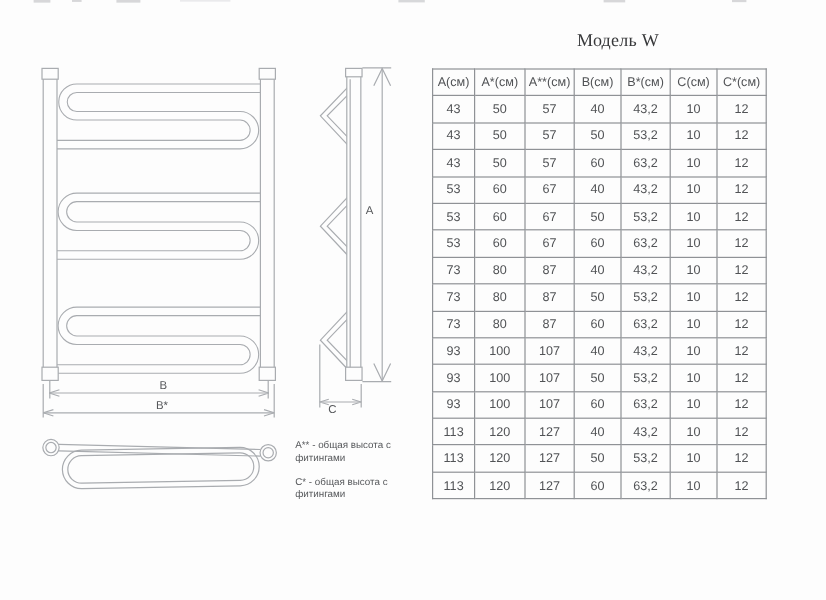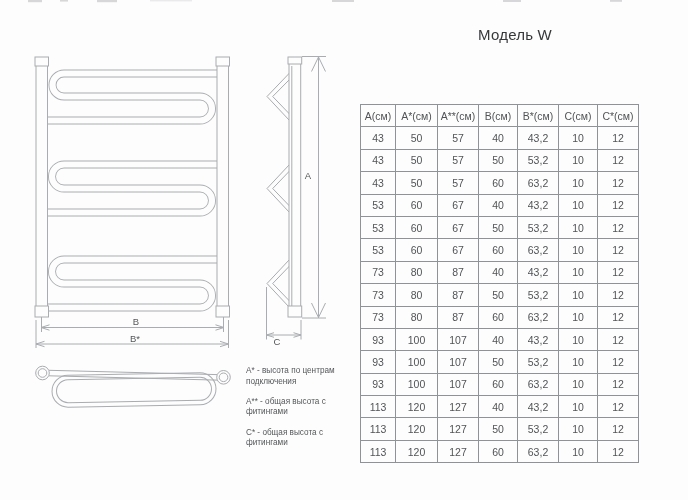--- a/index.html
+++ b/index.html
@@ -10,20 +10,21 @@
     overflow:hidden;
     font-family:"Liberation Sans", sans-serif;
   }
   .page-title{
     position:absolute;
     left:430px;top:26px;width:170px;
     text-align:center;
     font-size:15px;
     color:#37383a;
     letter-spacing:.2px;
+    font-family:Liberation Serif, serif;
   }
   .drawing-svg{position:absolute;left:0;top:0;}
   .dim-label{
     position:absolute;
     font-size:9.5px;
     color:#55575a;
     text-align:center;
     width:18px;
   }
   .dim-label-b{left:127px;top:316px;}
@@ -36,21 +37,20 @@
     font-size:8.2px;
     line-height:10.3px;
     color:#55575a;
     white-space:pre-line;
   }
   .table-wrap{position:absolute;left:360px;top:57px;}
   table.dim-table{
     border-collapse:collapse;
     table-layout:fixed;
     width:279px;
-    margin-top:47px;
   }
   table.dim-table th, table.dim-table td{
     border:1px solid #8f9296;
     font-size:10.5px;
     font-weight:400;
     color:#515356;
     text-align:center;
     vertical-align:middle;
     height:21.4px;
     padding:0;
@@ -323,21 +323,19 @@
             <td>60</td>
             <td>63,2</td>
             <td>10</td>
             <td>12</td>
           </tr>
         </tbody>
     </table>
   </div>
 
   <div class="legend">
-    <div>А* - высота по центрам
-подключения</div>
     <div>А** - общая высота с
 фитингами</div>
     <div>С* - общая высота с
 фитингами</div>
   </div>
 
 </div>
 
 </body></html>

